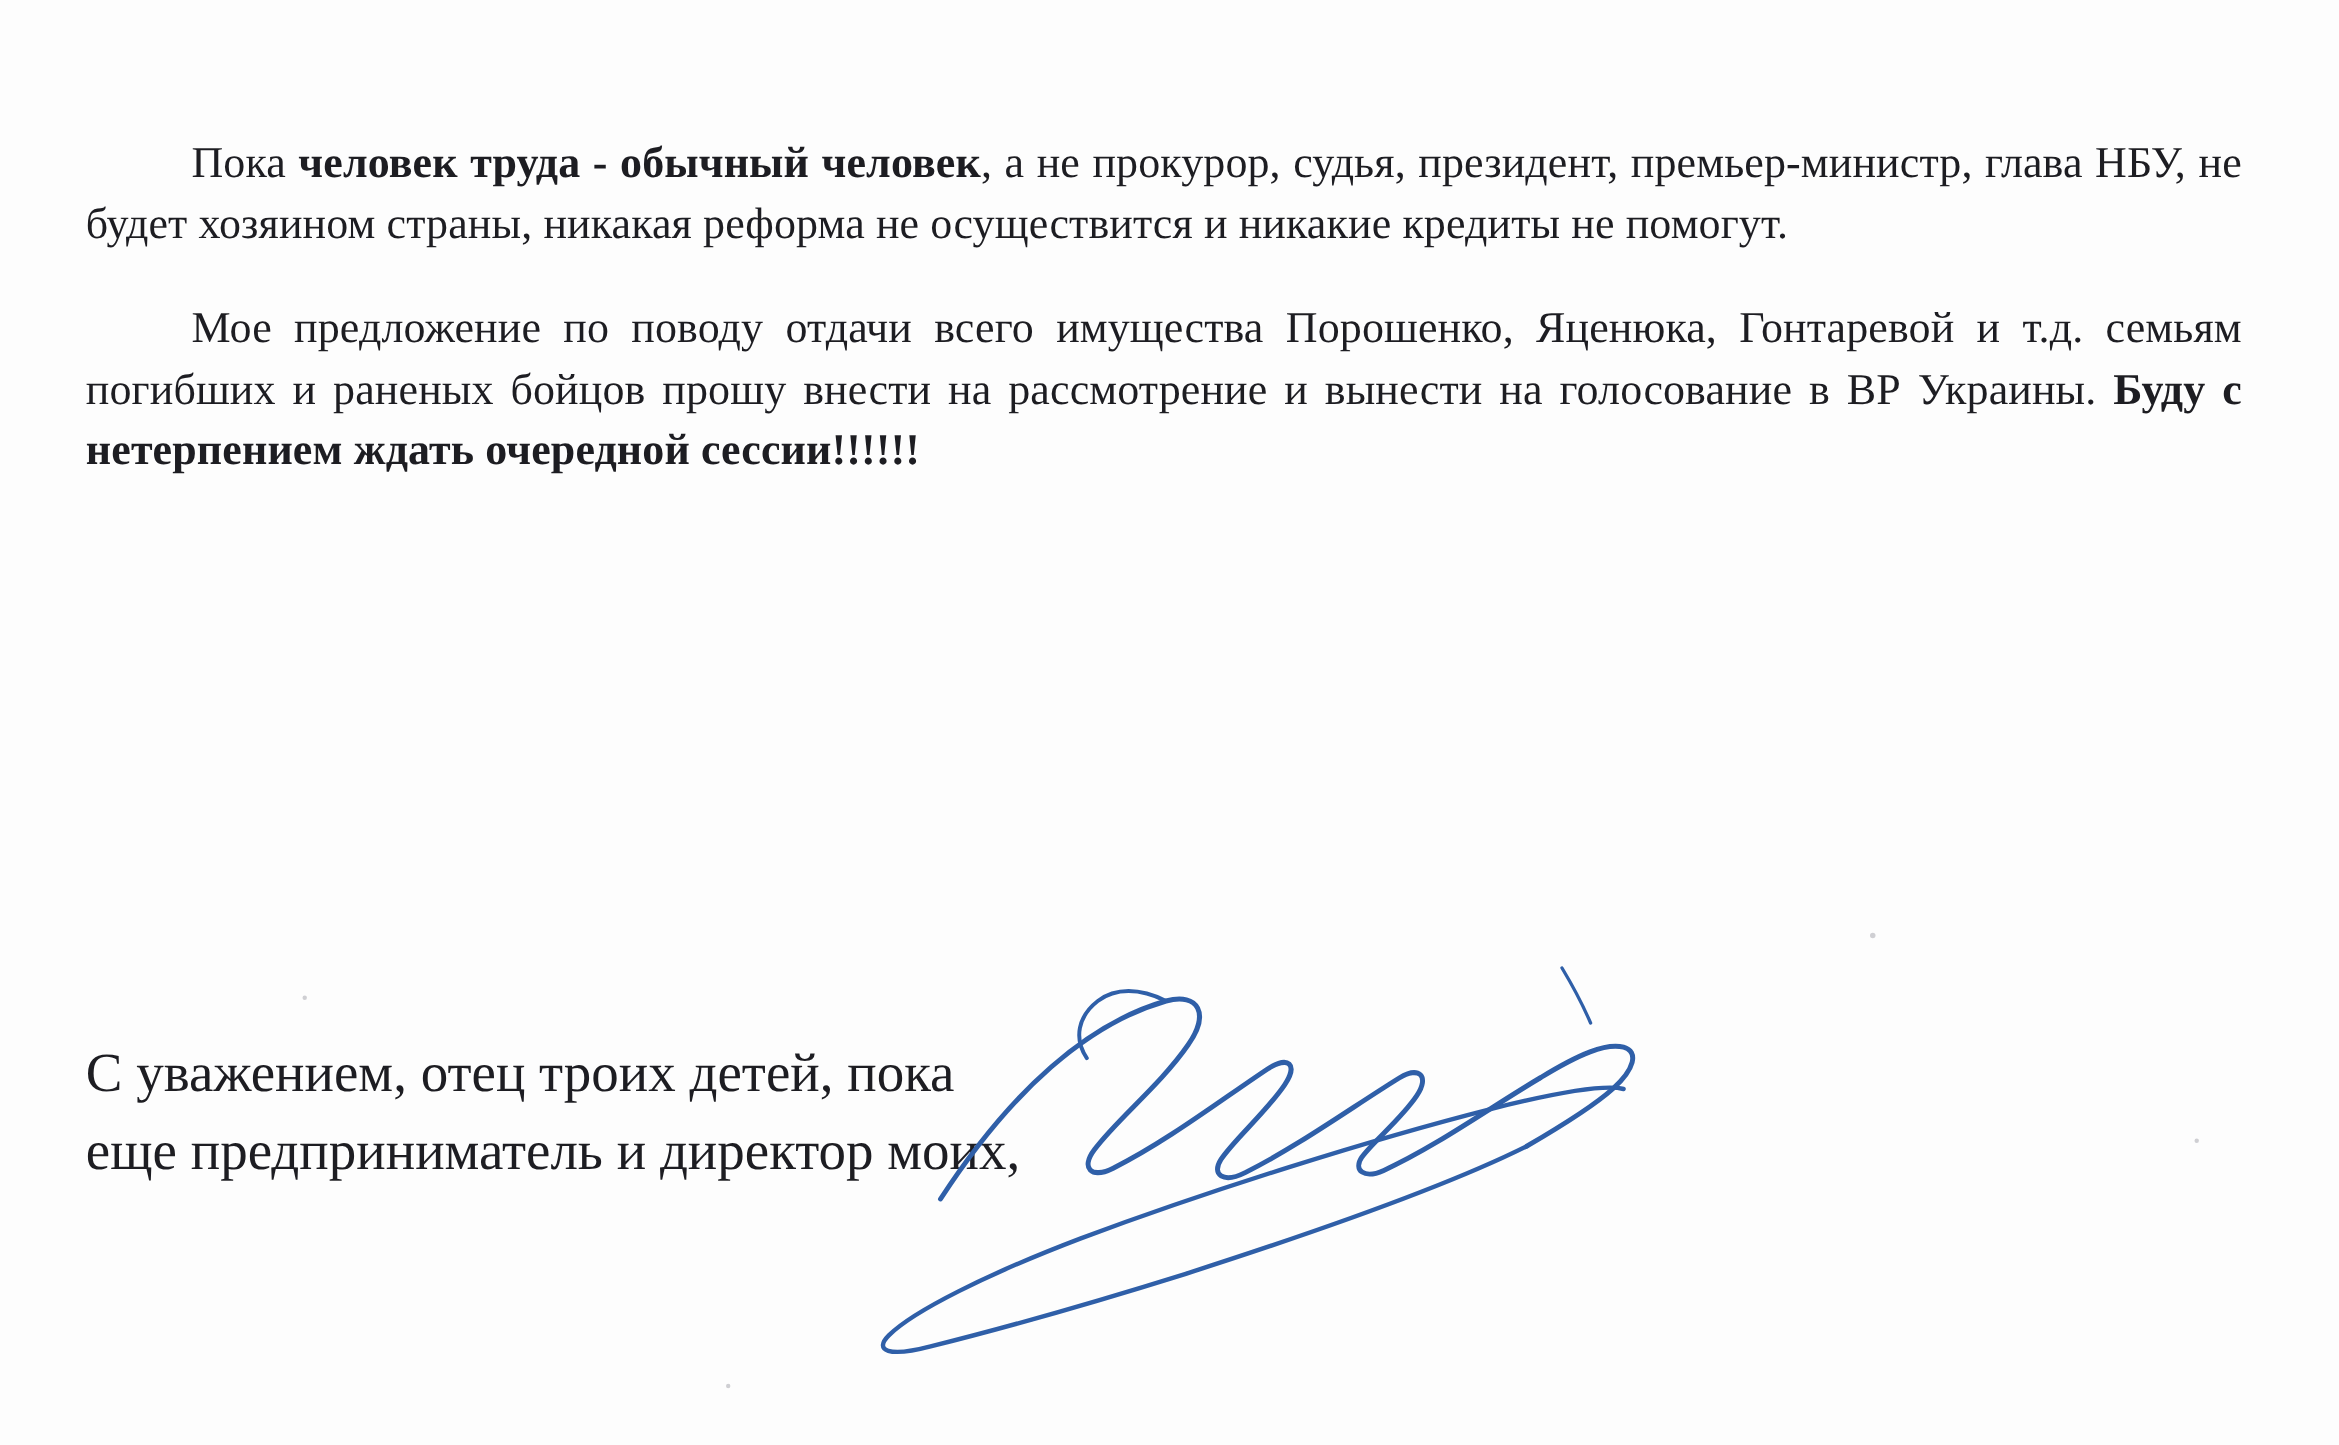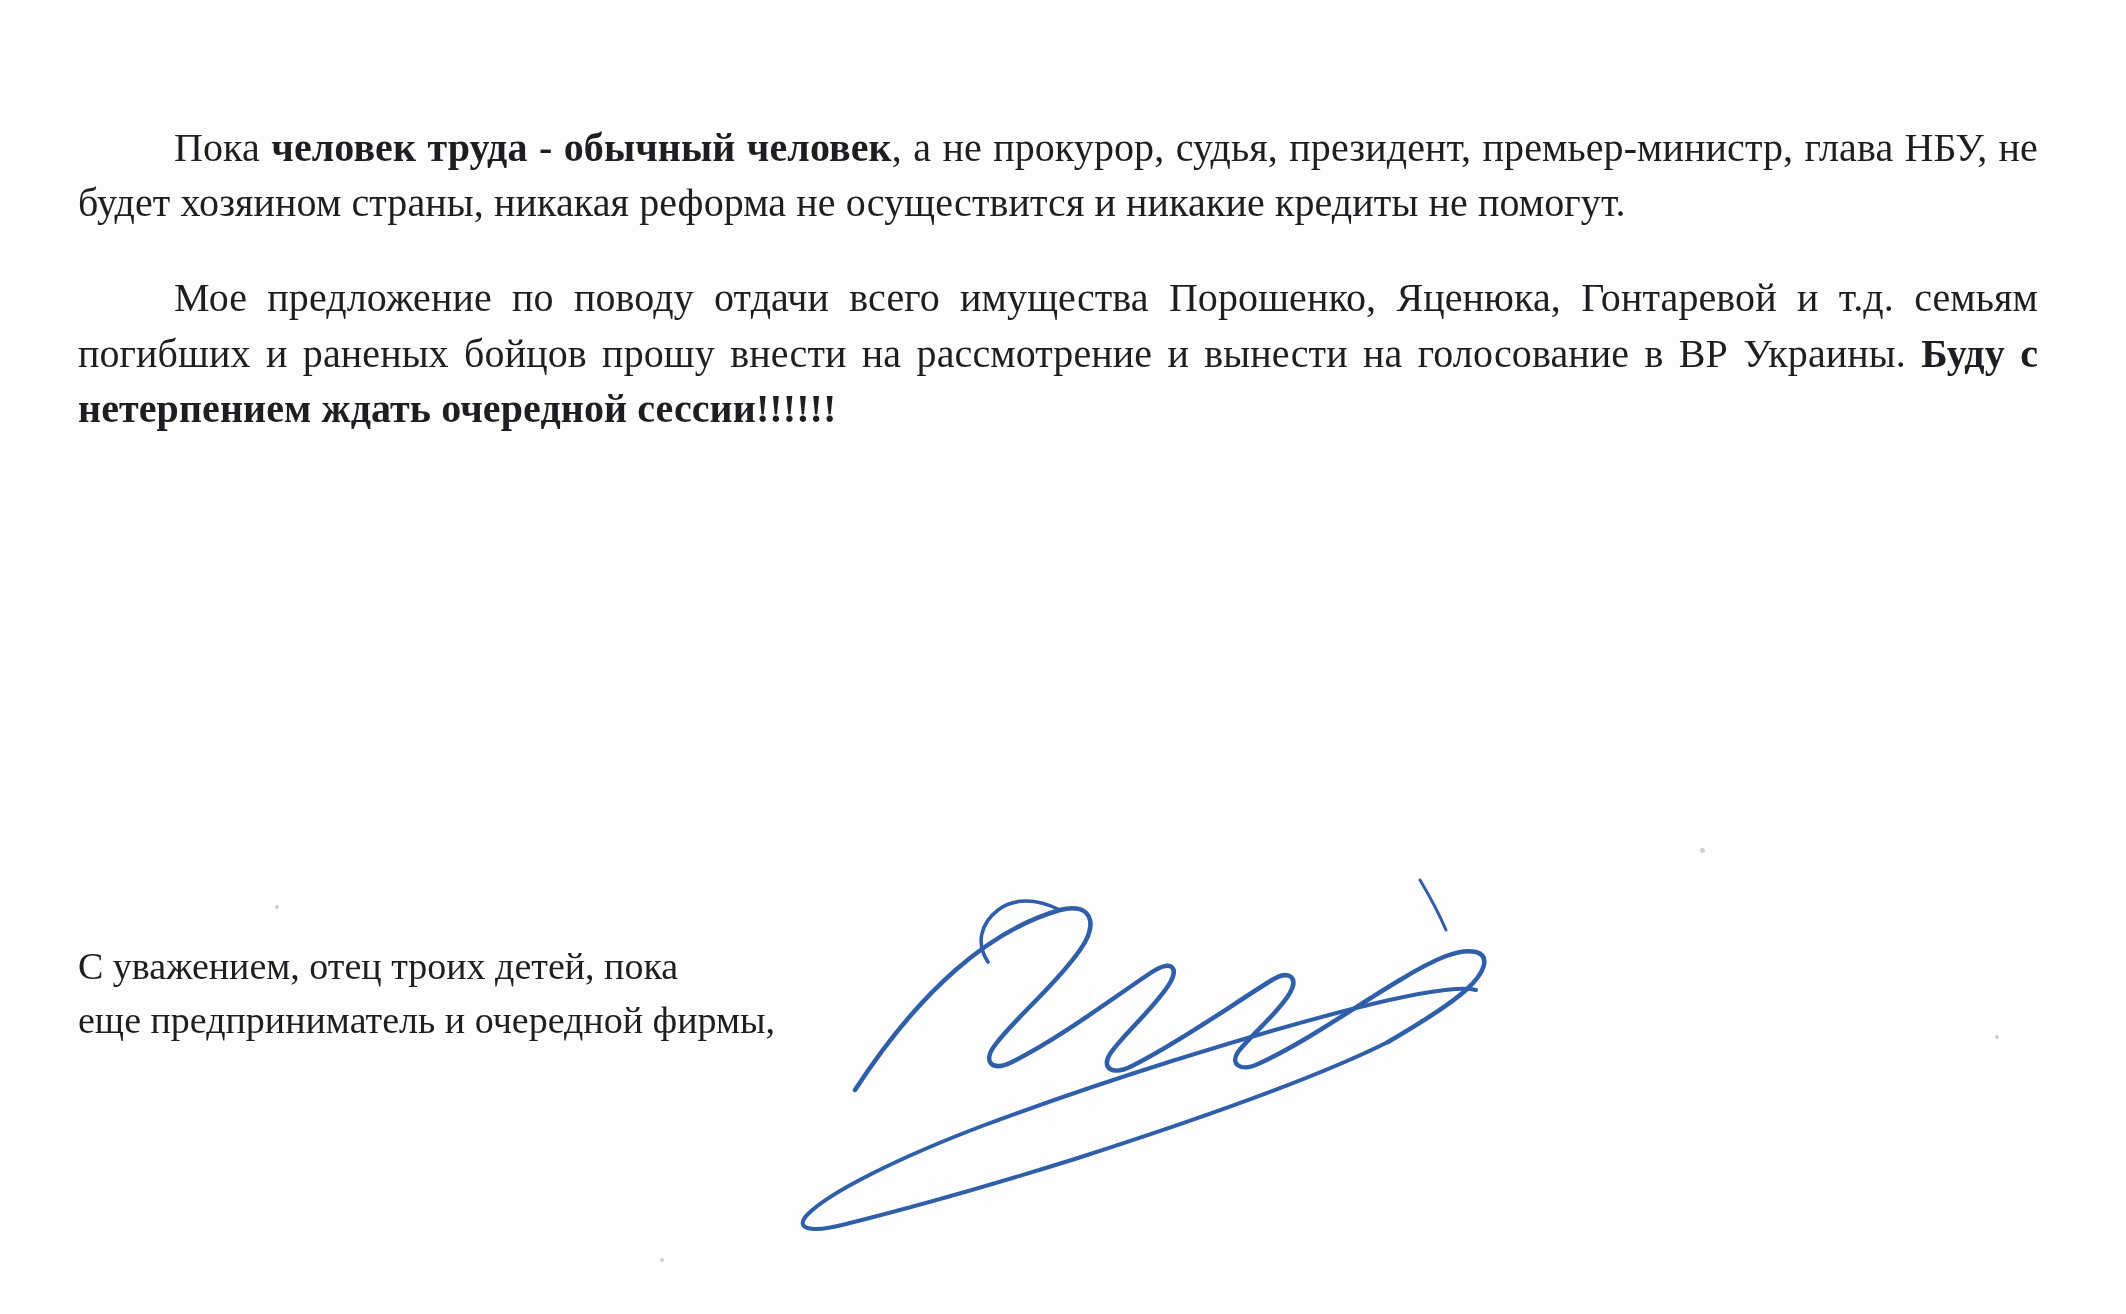--- a/index.html
+++ b/index.html
@@ -37,21 +37,21 @@
     color: #1d1d22;
     letter-spacing: 0.1px;
   }
   p.para:last-child { margin-bottom: 2px; }
   .b { font-weight: bold; }
   .closing {
     position: absolute;
     left: 78px;
     top: 940px;
     width: 920px;
-    font-size: 38px;
+    font-size: 50px;
     line-height: 1.42;
     color: #1d1d22;
   }
   .closing div { white-space: nowrap; }
   .signer {
     position: absolute;
     left: 1560px;
     top: 990px;
     font-size: 39px;
     color: #1d1d22;
@@ -77,21 +77,21 @@
 
 <div class="page">
 
   <div class="doc-body">
     <p class="para" id="p1"><span>Пока </span><span class="b">человек труда - обычный человек</span><span>, а не прокурор, судья, президент, премьер-министр, глава НБУ, не   будет хозяином страны, никакая реформа не осуществится и  никакие кредиты не помогут.</span></p>
     <p class="para" id="p3"><span>Мое предложение по поводу отдачи всего имущества  Порошенко, Яценюка, Гонтаревой и т.д. семьям погибших и раненых бойцов прошу внести на рассмотрение и вынести на голосование в ВР Украины. </span><span class="b">Буду с нетерпением ждать очередной сессии!!!!!!</span></p>
   </div>
 
   <div class="closing">
     <div>С уважением, отец троих детей, пока</div>
-    <div>еще предприниматель и очередной фирмы,</div>
+    <div>еще предприниматель и директор моих,</div>
   </div>
 
 
   <div class="signature">
     <svg viewBox="0 0 900 420" width="900" height="420" xmlns="http://www.w3.org/2000/svg">
       <g fill="none" stroke="#2f5fa8" stroke-linecap="round" stroke-linejoin="round">
         <path d="M95 250 C 160 150, 230 90, 300 70 C 330 62, 340 82, 320 110 C 295 146, 255 178, 235 205 C 222 222, 232 232, 252 222 C 300 198, 350 160, 392 132 C 412 119, 420 128, 408 146 C 392 170, 362 196, 350 214 C 341 228, 352 236, 372 226 C 420 202, 470 166, 512 140 C 530 129, 540 138, 528 156 C 514 177, 488 198, 478 212 C 470 224, 480 232, 498 224 C 546 202, 596 166, 640 140" stroke-width="4.5"></path>
         <path d="M640 140 C 676 118, 700 108, 716 112 C 730 116, 726 132, 706 150 C 686 168, 652 188, 628 202" stroke-width="4.5"></path>
         <path d="M628 202 C 556 238, 430 282, 318 318 C 222 348, 134 372, 86 384 C 48 394, 34 388, 48 374 C 70 352, 138 318, 222 286 C 340 242, 486 196, 596 168 C 660 152, 700 146, 716 150" stroke-width="4"></path>
         <path d="M300 70 C 276 58, 254 58, 238 70 C 220 84, 216 104, 228 122" stroke-width="3.6"></path>

